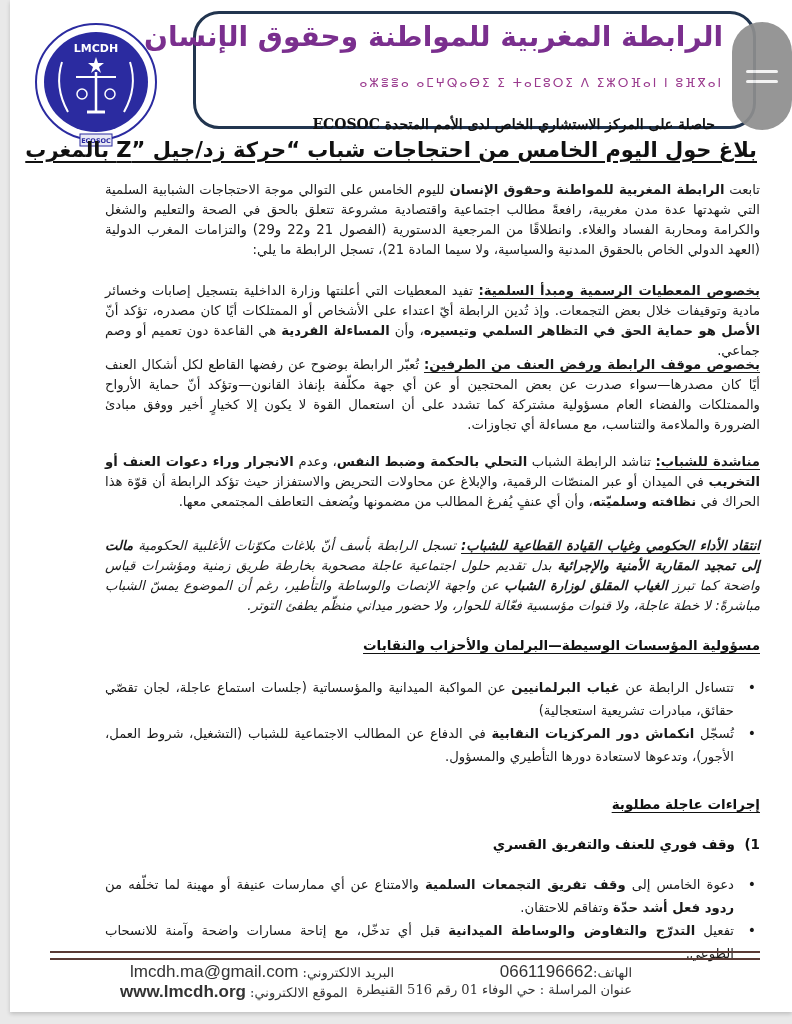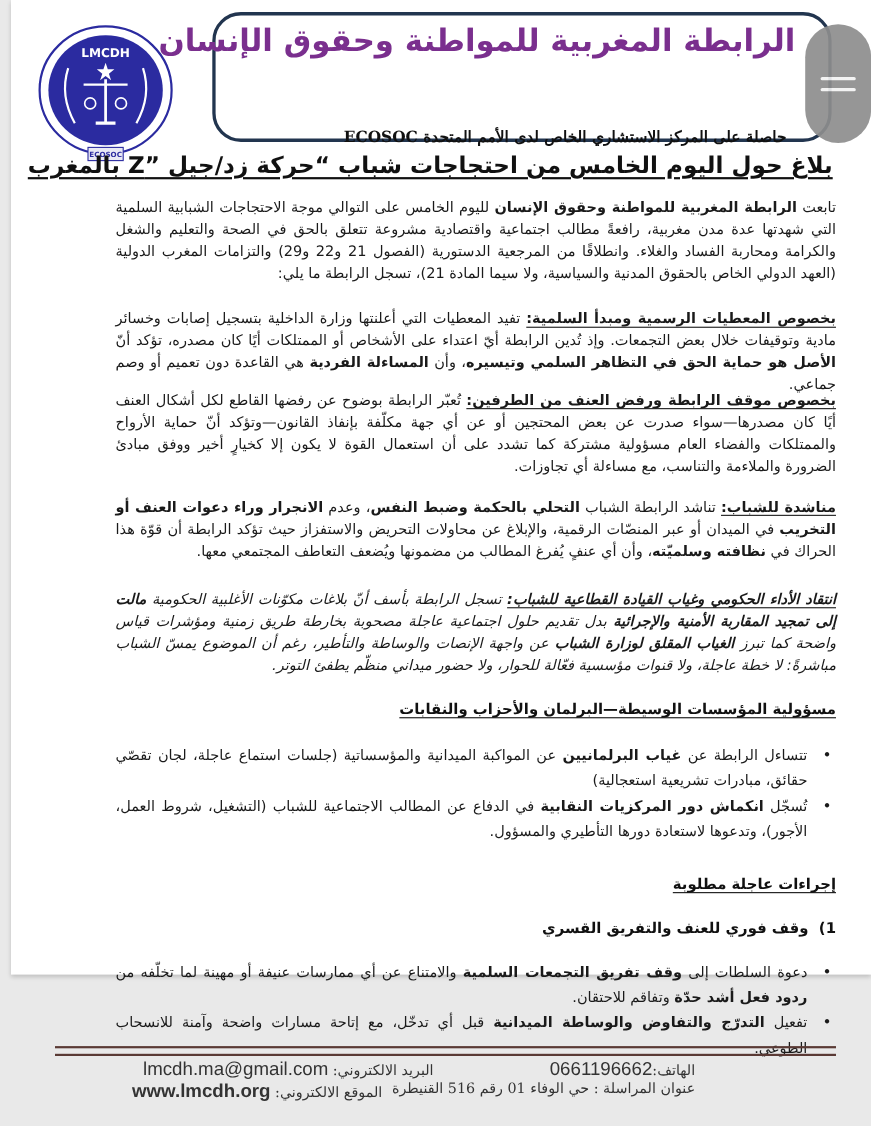--- a/index.html
+++ b/index.html
@@ -2,21 +2,21 @@
 <html><head>
 <meta charset="utf-8">
 <style>
   html, body { margin:0; padding:0; }
   body {
     width:792px; height:1024px; overflow:hidden; position:relative;
     background:#e9e9e9;
     font-family:"DejaVu Sans", sans-serif;
   }
   .page {
-    position:absolute; left:10px; top:0; width:782px; height:886px;
+    position:absolute; left:10px; top:0; width:782px; height:1012px;
     background:#ffffff;
     box-shadow: 0 2px 4px rgba(0,0,0,0.18);
   }
   .logo {
     position:absolute; left:22px; top:22px; width:128px; height:128px;
   }
   .header-box {
     position:absolute; left:183px; top:11px; width:563px; height:118px;
     border:3px solid #22354f; border-radius:26px; box-sizing:border-box;
   }
@@ -101,20 +101,21 @@
     <circle cx="50" cy="72" r="5" fill="none" stroke="#fff" stroke-width="1.5"></circle>
     <circle cx="78" cy="72" r="5" fill="none" stroke="#fff" stroke-width="1.5"></circle>
     <path d="M30 40 Q22 65 36 90" fill="none" stroke="#fff" stroke-width="2"></path>
     <path d="M98 40 Q106 65 92 90" fill="none" stroke="#fff" stroke-width="2"></path>
     <rect x="48" y="112" width="32" height="12" fill="#e9e9f5" stroke="#2b2ba0" stroke-width="1"></rect>
     <text x="64" y="121" text-anchor="middle" font-size="6.5" font-weight="bold" fill="#2b2ba0" font-family="DejaVu Sans, sans-serif">ECOSOC</text>
   </svg>
 
   <div class="header-box">
     <div class="org-title">الرابطة المغربية للمواطنة وحقوق الإنسان</div>
+    <div class="tifinagh">ⴰⵣⴻⴻⴰ ⴰⵎⵖⵕⴰⴱⵉ ⵉ ⵜⴰⵎⵓⵔⵉ ⴷ ⵉⵣⵔⴼⴰⵏ ⵏ ⵓⴼⴳⴰⵏ</div>
     <div class="ecosoc-line">حاصلة على المركز الاستشاري الخاص لدى الأمم المتحدة ECOSOC</div>
   </div>
 
   <div class="doc-title">بلاغ حول اليوم الخامس من احتجاجات شباب “حركة زد/جيل ”Z بالمغرب</div>
 
   <div class="body-text" style="top:180px;">
     <span>تابعت </span><b>الرابطة المغربية للمواطنة وحقوق الإنسان</b><span> لليوم الخامس على التوالي موجة الاحتجاجات الشبابية السلمية التي شهدتها عدة مدن مغربية، رافعةً مطالب اجتماعية واقتصادية مشروعة تتعلق بالحق في الصحة والتعليم والشغل والكرامة ومحاربة الفساد والغلاء. وانطلاقًا من المرجعية الدستورية (الفصول 21 و22 و29) والتزامات المغرب الدولية (العهد الدولي الخاص بالحقوق المدنية والسياسية، ولا سيما المادة 21)، تسجل الرابطة ما يلي:</span>
   </div>
 
   <div class="body-text" style="top:281px;">
@@ -140,21 +141,21 @@
     <li><span>تُسجّل </span><b>انكماش دور المركزيات النقابية</b><span> في الدفاع عن المطالب الاجتماعية للشباب (التشغيل، شروط العمل، الأجور)، وتدعوها لاستعادة دورها التأطيري والمسؤول.</span></li>
   </ul>
 
   <div class="sec-heading" style="top:796px;">إجراءات عاجلة مطلوبة</div>
 
   <div class="numbered" style="top:836px;">
     <span>1)</span>&nbsp;&nbsp;<span>وقف فوري للعنف والتفريق القسري</span>
   </div>
 
   <ul class="bullets" style="top:873px;">
-    <li><span>دعوة السلطات إلى </span><b>وقف تفريق التجمعات السلمية</b><span> والامتناع عن أي ممارسات عنيفة أو مهينة لما تخلّفه من </span><b>ردود فعل أشد حدّة</b><span> وتفاقم للاحتقان.</span></li>
+    <li><span>دعوة الخامس إلى </span><b>وقف تفريق التجمعات السلمية</b><span> والامتناع عن أي ممارسات عنيفة أو مهينة لما تخلّفه من </span><b>ردود فعل أشد حدّة</b><span> وتفاقم للاحتقان.</span></li>
     <li><span>تفعيل </span><b>التدرّج والتفاوض والوساطة الميدانية</b><span> قبل أي تدخّل، مع إتاحة مسارات واضحة وآمنة للانسحاب الطوعي.</span></li>
   </ul>
 
   <div class="footer-rule"></div>
   <div class="footer">
     <div class="footer-row" style="right:120px; top:0;">
       <span>الهاتف:</span><span class="latin">0661196662</span>
     </div>
     <div class="footer-row" style="left:80px; top:0;">
       <span>البريد الالكتروني:</span> <span class="latin">lmcdh.ma@gmail.com</span>

